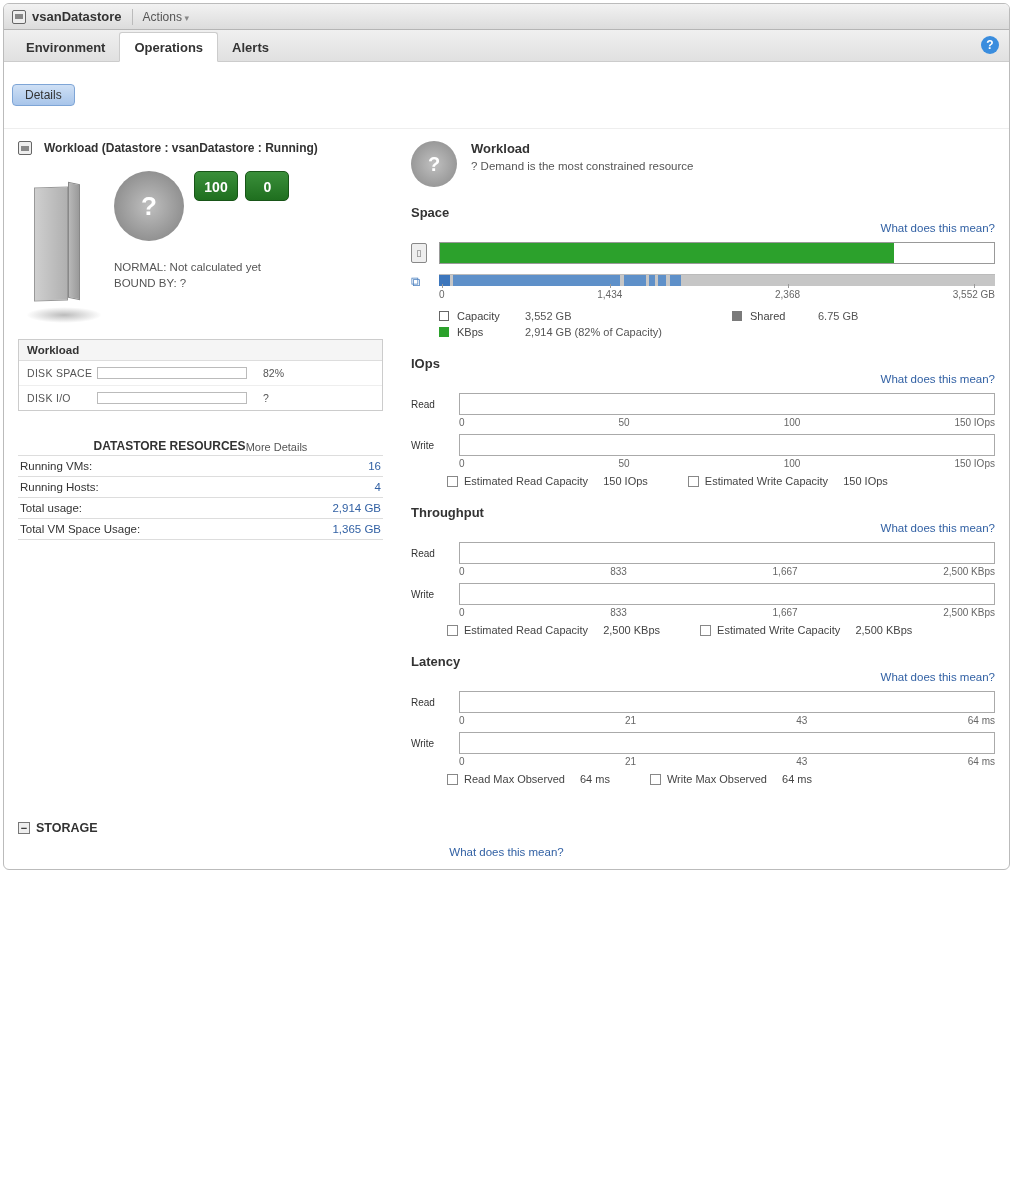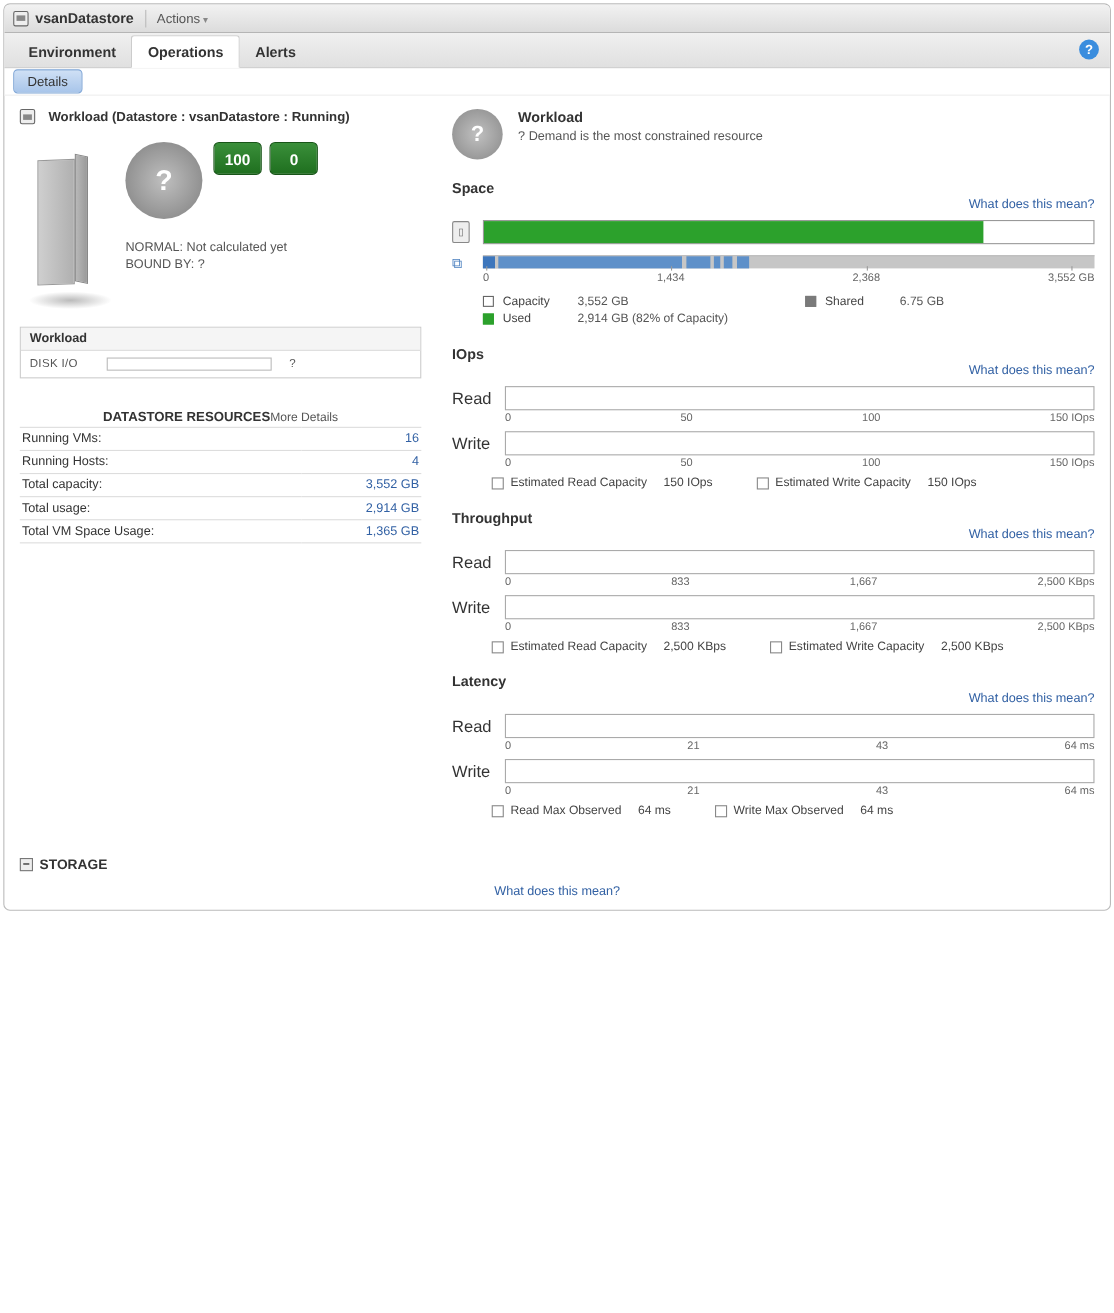--- a/index.html
+++ b/index.html
@@ -9,21 +9,21 @@
 .title-icon { width: 14px; height: 14px; border: 1px solid #666; border-radius: 2px; margin-right: 6px; background:#eee; display:flex; align-items:center; justify-content:center;}
 .title-icon::after{content:"";width:8px;height:5px;background:#888;}
 .title-text { font-weight: bold; color: #333; font-size: 13px; }
 .title-sep { width:1px; height:16px; background:#bbb; margin:0 10px; }
 .actions-btn { color:#555; font-size:12px; cursor:pointer; }
 .actions-btn::after{content:" ▾"; font-size:9px; color:#888;}
 .tabs-bar { background: linear-gradient(#f0f0f0,#e0e0e0); border-bottom:1px solid #ccc; position:relative; display:flex; align-items:flex-end; padding:0 8px; height:32px; }
 .tab { padding:7px 14px 6px; color:#333; font-weight:bold; font-size:13px; cursor:pointer; margin-top:4px;}
 .tab.active { background:#fff; border:1px solid #ccc; border-bottom:1px solid #fff; border-radius:3px 3px 0 0; position:relative; top:1px;}
 .help-icon { position:absolute; right:10px; top:6px; width:18px; height:18px; border-radius:9px; background:#3a8dde; color:#fff; text-align:center; line-height:18px; font-weight:bold; cursor:pointer; }
-.subbar { background:#fff; padding:1px 8px; border-bottom:1px solid #eee; }
+.subbar { background:#fff; padding:22px 8px; border-bottom:1px solid #eee; }
 .details-btn { background:linear-gradient(#cfe0f5,#a8c5ea); border:1px solid #7ea5d6; border-radius:4px; padding:3px 12px; font-size:12px; color:#333; cursor:pointer; }
 .main-area { display:flex; padding:12px 14px 10px; gap:28px; }
 .left-col { width:365px; }
 .right-col { flex:1; }
 .panel-header { display:flex; align-items:center; gap:6px; font-weight:bold; margin-bottom:8px; }
 .left-body { display:flex; gap:12px; padding:8px 4px 18px;}
 .server-graphic { width:80px; height:140px; position:relative; margin-top:10px;}
 .server-graphic .box { position:absolute; left:12px; top:6px; width:34px; height:114px; background:linear-gradient(90deg,#cfcfcf,#b0b0b0); border:1px solid #999; transform:skewY(-2deg);}
 .server-graphic .side { position:absolute; left:46px; top:2px; width:12px; height:116px; background:linear-gradient(90deg,#b8b8b8,#9a9a9a); border:1px solid #888; transform:skewY(12deg);}
 .server-graphic .shadow { position:absolute; left:4px; top:126px; width:76px; height:16px; background:radial-gradient(ellipse at center,#bbb 0%,#fff 70%); border-radius:50%;}
@@ -74,21 +74,21 @@
 .tick::before{content:"";position:absolute;top:-5px;left:50%;width:1px;height:4px;background:#999;}
 .legend { display:grid; grid-template-columns: 1fr 1fr; gap:4px 30px; margin-top:10px; font-size:11px; color:#444;}
 .legend-item { display:flex; align-items:center; gap:8px;}
 .legend-swatch { width:10px; height:10px; border:1px solid #666;}
 .swatch-empty{background:#fff;}
 .swatch-green{background:#2ca12c;border-color:#2ca12c;}
 .swatch-gray{background:#7a7a7a;border-color:#7a7a7a;}
 .legend-label { width:60px; }
 .legend-val { color:#555; }
 .metric-row { display:flex; align-items:center; gap:12px; margin:6px 0 2px;}
-.metric-label { width:36px; font-size:15px;}
+.metric-label { width:36px; font-size:10px;}
 .metric-bar { flex:1; height:22px; border:1px solid #aaa; background:#fff;}
 .metric-axis { display:flex; justify-content:space-between; font-size:10px; color:#666; margin-left:48px; margin-bottom:6px;}
 .metric-axis span:last-child{color:#666;}
 .est-row { display:flex; gap:40px; margin-left:36px; font-size:11px; color:#444; margin-top:2px; margin-bottom:6px;}
 .est-item { display:flex; align-items:center; gap:6px;}
 .checkbox { width:11px; height:11px; border:1px solid #888; background:#fff; display:inline-block;}
 .bottom-section { margin:20px 14px 10px; }
 .storage-header { display:flex; align-items:center; gap:6px; font-weight:bold; font-size:12.5px; }
 .collapse-icon { width:12px; height:12px; border:1px solid #777; background:#eee; display:flex; align-items:center; justify-content:center; font-size:11px; line-height:1; cursor:pointer;}
 .storage-help { text-align:center; margin-top:10px; }
@@ -141,43 +141,44 @@
           <div class="left-status">
             <div>NORMAL: Not calculated yet</div>
             <div>BOUND BY: ?</div>
           </div>
         </div>
       </div>
 
       <div class="workload-box">
         <div class="wb-header">Workload</div>
         <div class="wb-row">
+          <span class="wb-label">DISK SPACE</span>
+          <span class="wb-bar"><span class="wb-fill" style="width:82%"></span></span>
+          <span class="wb-val">82%</span>
+        </div>
+        <div class="wb-row">
           <span class="wb-label">DISK I/O</span>
           <span class="wb-bar"></span>
           <span class="wb-val">?</span>
         </div>
       </div>
 
       <div class="res-header">
         <span class="res-title">DATASTORE RESOURCES</span>
         <span class="more-link">More Details</span>
       </div>
       <table class="res-table">
         <tbody>
             <tr>
               <td>Running VMs:</td>
               <td>16</td>
             </tr>
         <tr>
               <td>Running Hosts:</td>
               <td>4</td>
-            </tr>
-        <tr>
-              <td>Total capacity:</td>
-              <td>3,552 GB</td>
             </tr>
         <tr>
               <td>Total usage:</td>
               <td>2,914 GB</td>
             </tr>
         <tr>
               <td>Total VM Space Usage:</td>
               <td>1,365 GB</td>
             </tr>
       </tbody>
@@ -229,21 +230,21 @@
                 <span class="legend-label">Capacity</span>
                 <span class="legend-val">3,552 GB</span>
               </div>
             <div class="legend-item">
                 <span class="legend-swatch swatch-gray"></span>
                 <span class="legend-label">Shared</span>
                 <span class="legend-val">6.75 GB</span>
               </div>
             <div class="legend-item">
                 <span class="legend-swatch swatch-green"></span>
-                <span class="legend-label">Used</span>
+                <span class="legend-label">KBps</span>
                 <span class="legend-val">2,914 GB (82% of Capacity)</span>
               </div>
           </div>
         </div>
       </div>
 
       <div class="section-title">IOps</div>
       <a class="help-link">What does this mean?</a>
       <div class="metric-row">
           <span class="metric-label">Read</span>

